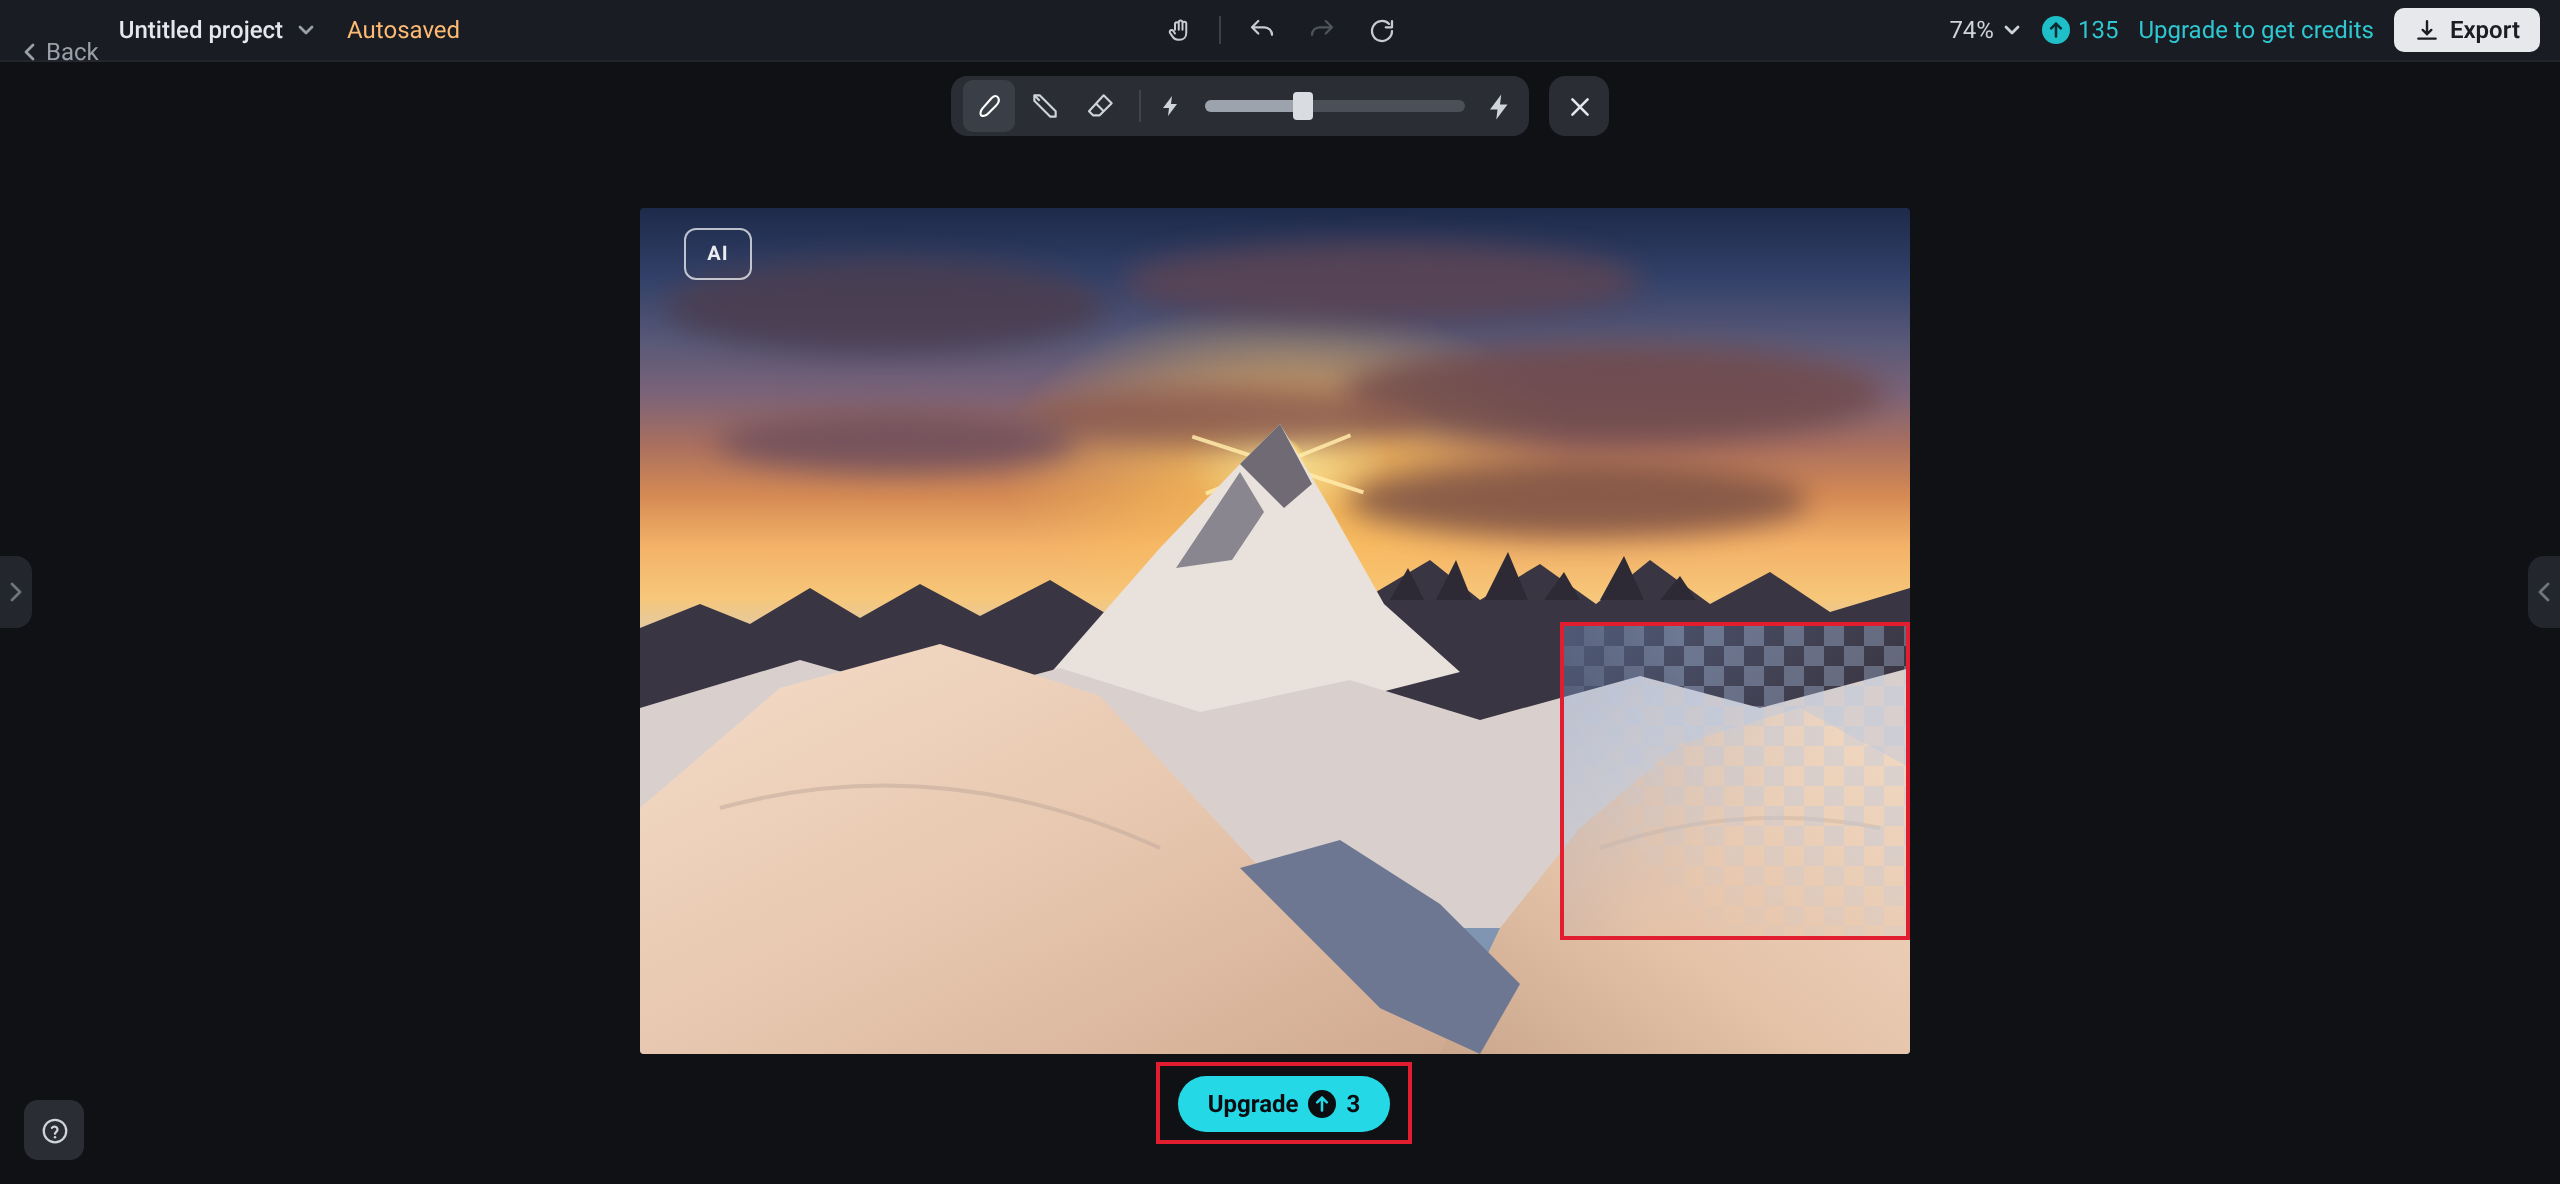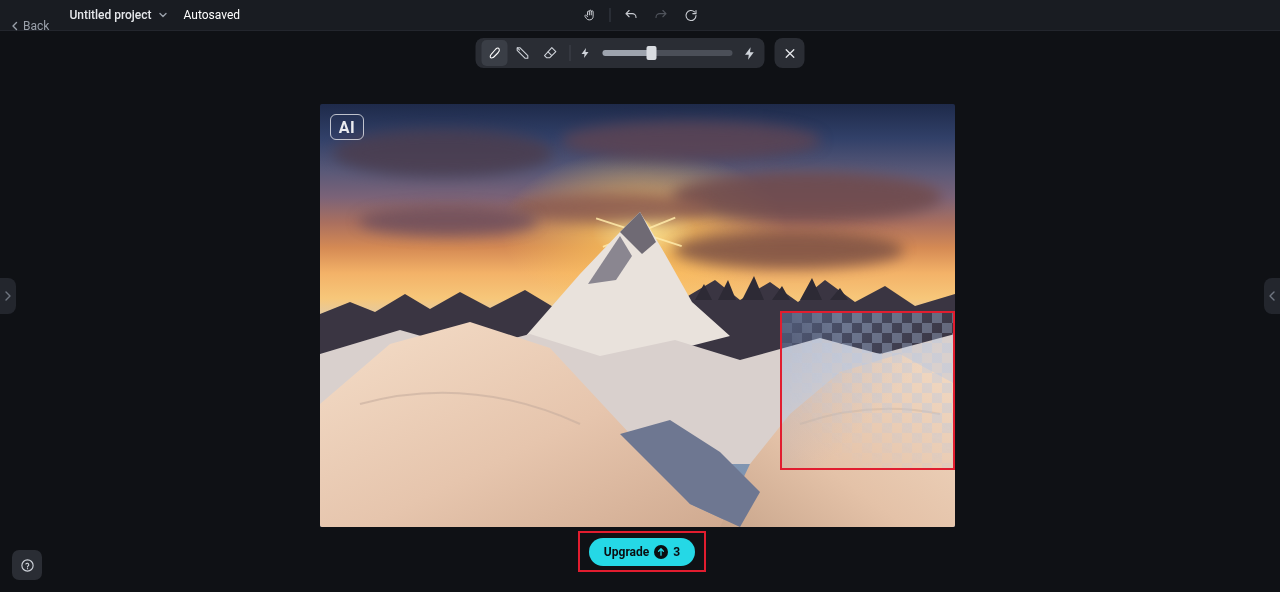--- a/index.html
+++ b/index.html
@@ -1,22 +1,22 @@
 <!DOCTYPE html>
 <html><head>
 <meta charset="utf-8">
 <style>
   html,body{margin:0;padding:0;width:1280px;height:592px;background:#0f1115;font-family:-apple-system,BlinkMacSystemFont,"Segoe UI",Roboto,Arial,sans-serif;overflow:hidden;color:#e5e7eb;}
   
   .topbar{height:30px;background:#191c22;display:flex;align-items:center;padding:0 10px;border-bottom:1px solid #23262d;font-size:12px;}
   .back{display:flex;align-items:center;gap:3px;color:#9aa0aa;cursor:pointer;margin-top:22px;}
-  .proj{display:flex;align-items:center;gap:6px;margin-left:20px;}
+  .proj{display:flex;align-items:center;gap:6px;margin-left:10px;}
   .proj-name{color:#e5e7eb;font-weight:500;}
   .chev{color:#9aa0aa;}
-  .autosaved{color:#ffffff;margin-left:16px;}
+  .autosaved{color:#fdba74;margin-left:16px;}
   .center-tools{position:absolute;left:50%;top:0;transform:translateX(-50%);height:30px;display:flex;align-items:center;gap:10px;}
   .ticon{width:20px;height:20px;display:flex;align-items:center;justify-content:center;color:#c8cbd1;cursor:pointer;}
   .tsep{width:1px;height:14px;background:#3a3f48;}
   .ticon.disabled{color:#50545c;cursor:default;}
   .right-tools{margin-left:auto;display:flex;align-items:center;gap:10px;}
   .zoom{display:flex;align-items:center;gap:4px;color:#cfd3da;cursor:pointer;}
   .credits{display:flex;align-items:center;gap:4px;color:#2fc7d1;cursor:pointer;}
   .credit-icon{width:14px;height:14px;border-radius:50%;background:#1fbfc9;display:flex;align-items:center;justify-content:center;}
   .credit-icon svg{display:block;}
   .upgrade{color:#2fc7d1;cursor:pointer;}
@@ -63,21 +63,21 @@
   .c1{left:2%;top:6%;width:220px;height:48px;background:#4b3d4e;}
   .c2{left:38%;top:4%;width:260px;height:40px;background:#5d4453;}
   .c3{right:2%;top:16%;width:270px;height:50px;background:#6f4a4b;}
   .c4{left:30%;top:21%;width:200px;height:30px;background:#8a5a50;}
   .c5{right:8%;top:30%;width:230px;height:38px;background:#7c5246;}
   .c6{left:6%;top:24%;width:180px;height:30px;background:#6e4f5c;}
 
   
   svg.mtn{position:absolute;inset:0;width:100%;height:100%;}
 
-  .ai-badge{position:absolute;left:10px;top:10px;width:32px;height:24px;border:1.5px solid rgba(255,255,255,0.7);border-radius:6px;display:flex;align-items:center;justify-content:center;color:rgba(255,255,255,0.9);font-weight:700;font-size:16px;letter-spacing:0.5px;}
+  .ai-badge{position:absolute;left:22px;top:10px;width:32px;height:24px;border:1.5px solid rgba(255,255,255,0.7);border-radius:6px;display:flex;align-items:center;justify-content:center;color:rgba(255,255,255,0.9);font-weight:700;font-size:10px;letter-spacing:0.5px;}
 
   
   .sel{position:absolute;right:0;top:207px;width:175px;height:159px;border:2px solid #e11d2f;box-sizing:border-box;overflow:hidden;}
   .checker{position:absolute;inset:0;
      background:
        linear-gradient(45deg, rgba(180,200,230,.38) 25%, transparent 25%, transparent 75%, rgba(180,200,230,.38) 75%),
        linear-gradient(45deg, rgba(180,200,230,.38) 25%, transparent 25%, transparent 75%, rgba(180,200,230,.38) 75%);
      background-size:20px 20px;background-position:0 0,10px 10px;
      -webkit-mask:radial-gradient(ellipse 170% 160% at 110% 0%, #000 0 45%, transparent 75%);
      mask:radial-gradient(ellipse 170% 160% at 110% 0%, #000 0 45%, transparent 75%);
@@ -138,20 +138,43 @@
           <path d="M15 14l5-5-5-5M20 9H10a6 6 0 0 0-6 6v0" stroke="currentColor" stroke-width="1.8" stroke-linecap="round" stroke-linejoin="round"></path>
         </svg>
     </div>
     <div class="ticon">
       <svg width="15" height="15" viewBox="0 0 24 24" fill="none">
           <path d="M20 12a8 8 0 1 1-2.34-5.66M20 4v5h-5" stroke="currentColor" stroke-width="1.8" stroke-linecap="round" stroke-linejoin="round"></path>
         </svg>
     </div>
   </div>
 
+  <div class="right-tools">
+    <div class="zoom">
+      <span>74%</span>
+      <svg width="10" height="10" viewBox="0 0 10 10">
+          <path d="M2 3.5 5 6.5 8 3.5" stroke="currentColor" stroke-width="1.4" fill="none" stroke-linecap="round" stroke-linejoin="round"></path>
+        </svg>
+    </div>
+    <div class="credits">
+      <span class="credit-icon">
+        <svg width="8" height="8" viewBox="0 0 10 10">
+            <path d="M5 1v8M2 4l3-3 3 3" stroke="#0b2d30" stroke-width="1.6" fill="none" stroke-linecap="round" stroke-linejoin="round"></path>
+          </svg>
+      </span>
+      <span>135</span>
+    </div>
+    <span class="upgrade">Upgrade to get credits</span>
+    <div class="export-btn">
+      <svg width="13" height="13" viewBox="0 0 24 24" fill="none">
+          <path d="M12 3v12m0 0 4-4m-4 4-4-4M4 19h16" stroke="currentColor" stroke-width="2.2" stroke-linecap="round" stroke-linejoin="round"></path>
+        </svg>
+      <span>Export</span>
+    </div>
+  </div>
 </div>
 
 <div class="subbar">
   <div class="group">
     <div class="gbtn active">
       <svg width="16" height="16" viewBox="0 0 24 24" fill="none">
           <path d="M14 6c2-2 4-2 5 0s0 4-2 6l-6 6c-1 1-4 2-5 1s0-4 1-5l7-8Z" stroke="currentColor" stroke-width="1.6" stroke-linejoin="round"></path>
         </svg>
     </div>
     <div class="gbtn">

